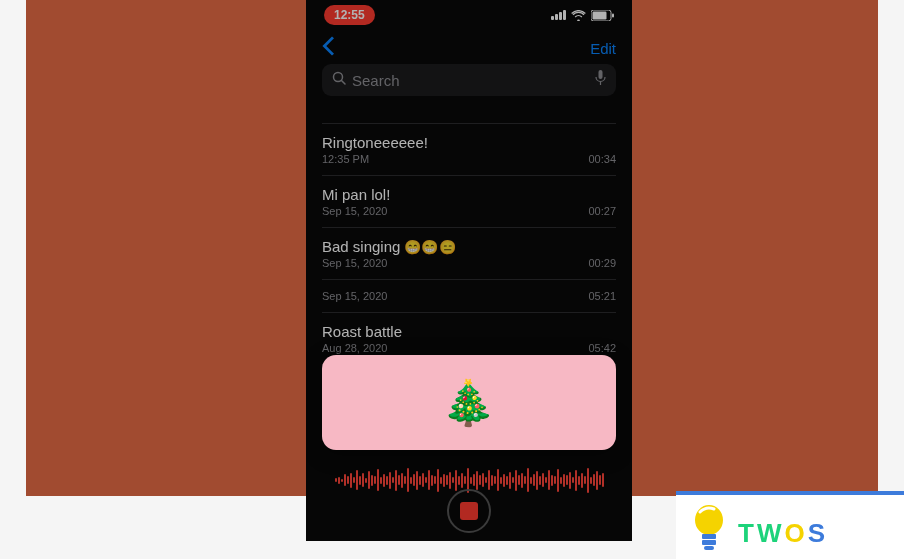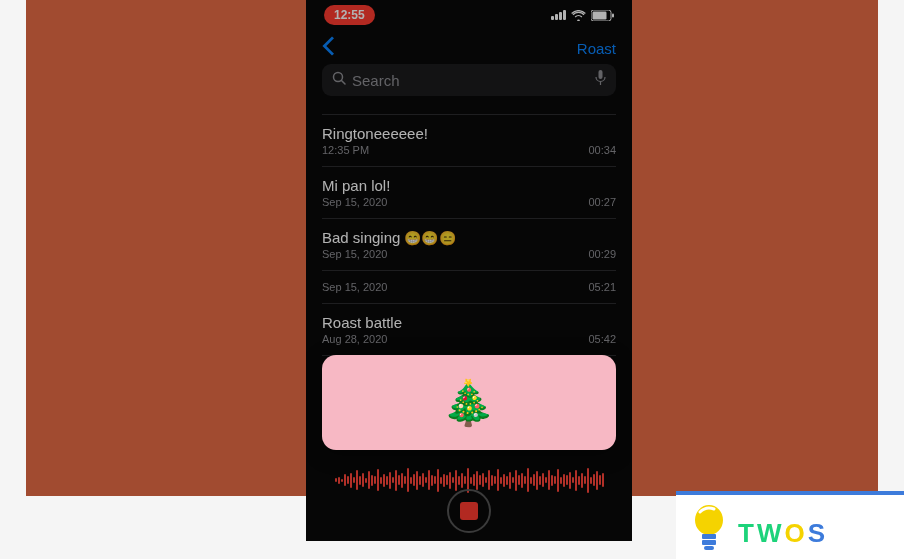--- a/index.html
+++ b/index.html
@@ -22,21 +22,21 @@
 .bars span:nth-child(1){height:4px}.bars span:nth-child(2){height:6px}.bars span:nth-child(3){height:8px}.bars span:nth-child(4){height:10px}
 .wifi svg,.batt svg{display:block}
 
 
 .nav{display:flex;justify-content:space-between;align-items:center;padding:6px 16px 4px;}
 .back svg{color:#0a84ff;}
 .edit{color:#0a84ff;font-size:15px;}
 
 .title{font-size:26px;font-weight:700;color:#fff;padding:0 16px 8px;}
 
-.search{margin:0 16px 6px;height:32px;background:#1c1c1e;border-radius:9px;display:flex;align-items:center;padding:0 10px;}
+.search{margin:0 16px 15px;height:32px;background:#1c1c1e;border-radius:9px;display:flex;align-items:center;padding:0 10px;}
 .search-ic{margin-right:6px}
 .search-ph{flex:1;color:#8e8e93;font-size:15px;}
 .mic-ic{color:#8e8e93}
 
 .list{padding:12px 16px;}
 .row{padding:10px 0;border-bottom:1px solid #2c2c2e;display:flex;flex-direction:column;gap:2px;}
 .row:first-child{border-top:1px solid #2c2c2e;}
 .row-top{display:flex;align-items:center;}
 .r-title{font-size:15px;color:#fff;}
 .emoji{font-size:14px;margin-left:4px;}
@@ -95,21 +95,21 @@
         </div>
       </div>
     </div>
 
     <div class="nav">
       <div class="back">
         <svg width="13" height="20" viewBox="0 0 13 20">
             <path fill="#0a84ff" d="M12 2.3L10 .4.4 10 10 19.6l2-1.9L4.3 10z"></path>
           </svg>
       </div>
-      <div class="edit">Roast</div>
+      <div class="edit">Edit</div>
     </div>
 
 
     <div class="search">
       <span class="search-ic">
         <svg width="14" height="14" viewBox="0 0 14 14">
             <circle cx="6" cy="6" r="4.5" fill="none" stroke="#8e8e93" stroke-width="1.5"></circle>
             <line x1="9.5" y1="9.5" x2="13" y2="13" stroke="#8e8e93" stroke-width="1.5" stroke-linecap="round"></line>
           </svg>
       </span>

